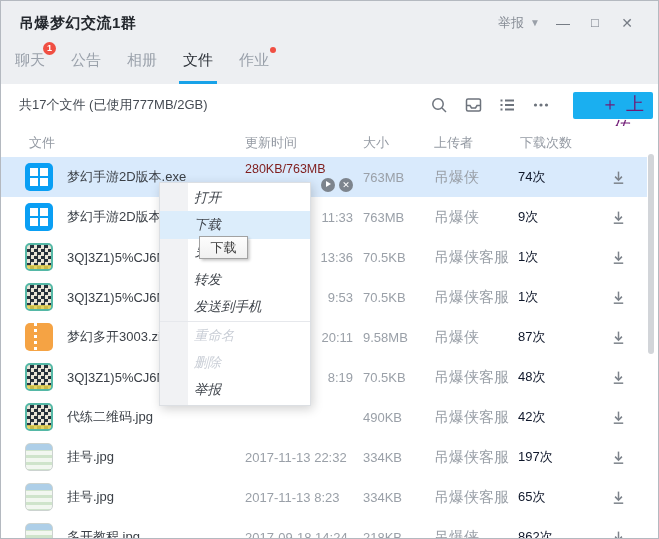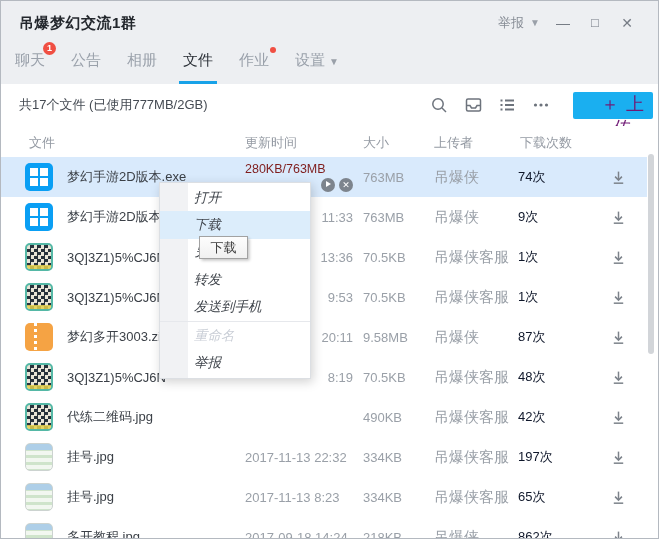--- a/index.html
+++ b/index.html
@@ -122,21 +122,20 @@
         <span class="winctl max">□</span>
         <span class="winctl">✕</span>
       </div>
     </div>
     <div class="tabs" id="tabs">
         <span class="tab"><span>聊天</span><span class="badge">1</span></span>
         <span class="tab"><span>公告</span></span>
         <span class="tab"><span>相册</span></span>
         <span class="tab active"><span>文件</span></span>
         <span class="tab"><span>作业</span><span class="dot"></span></span>
-        <span class="tab"><span>设置</span><span class="caret">▼</span></span>
       </div>
   </div>
 
   <div class="toolbar">
     <span class="summary">共17个文件 (已使用777MB/2GB)</span>
     <div class="tools">
       <span class="tool-ico">
         <svg width="18" height="18" viewBox="0 0 18 18">
             <circle cx="8" cy="8" r="5.2"></circle>
             <path d="M12 12l4 4"></path>
@@ -369,19 +368,20 @@
     </div>
 
   <div class="ctx-menu" id="ctxmenu">
       <div class="ctx-item">打开</div>
       <div class="ctx-item hl">下载</div>
       <div class="ctx-item">另存为</div>
       <div class="ctx-item">转发</div>
       <div class="ctx-item">发送到手机</div>
       <div class="ctx-sep"></div>
       <div class="ctx-item disabled">重命名</div>
+      <div class="ctx-item disabled">删除</div>
       <div class="ctx-item">举报</div>
     </div>
 
   <div class="tooltip">下载</div>
 
   <div class="scroll-thumb"></div>
 </div>
 
 </body></html>

